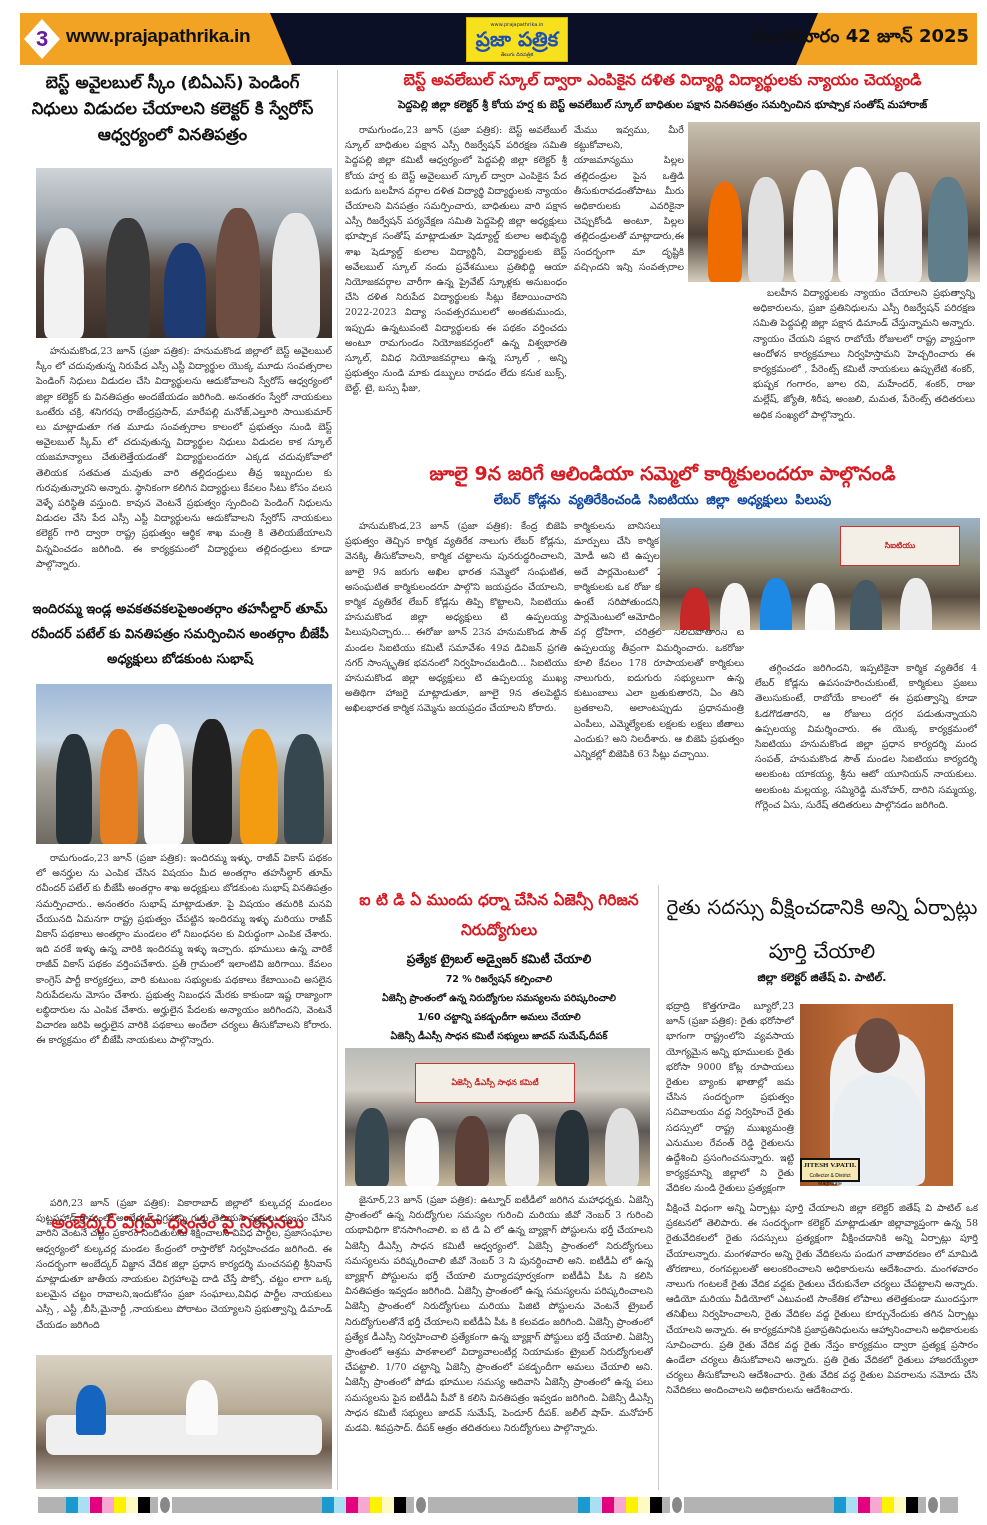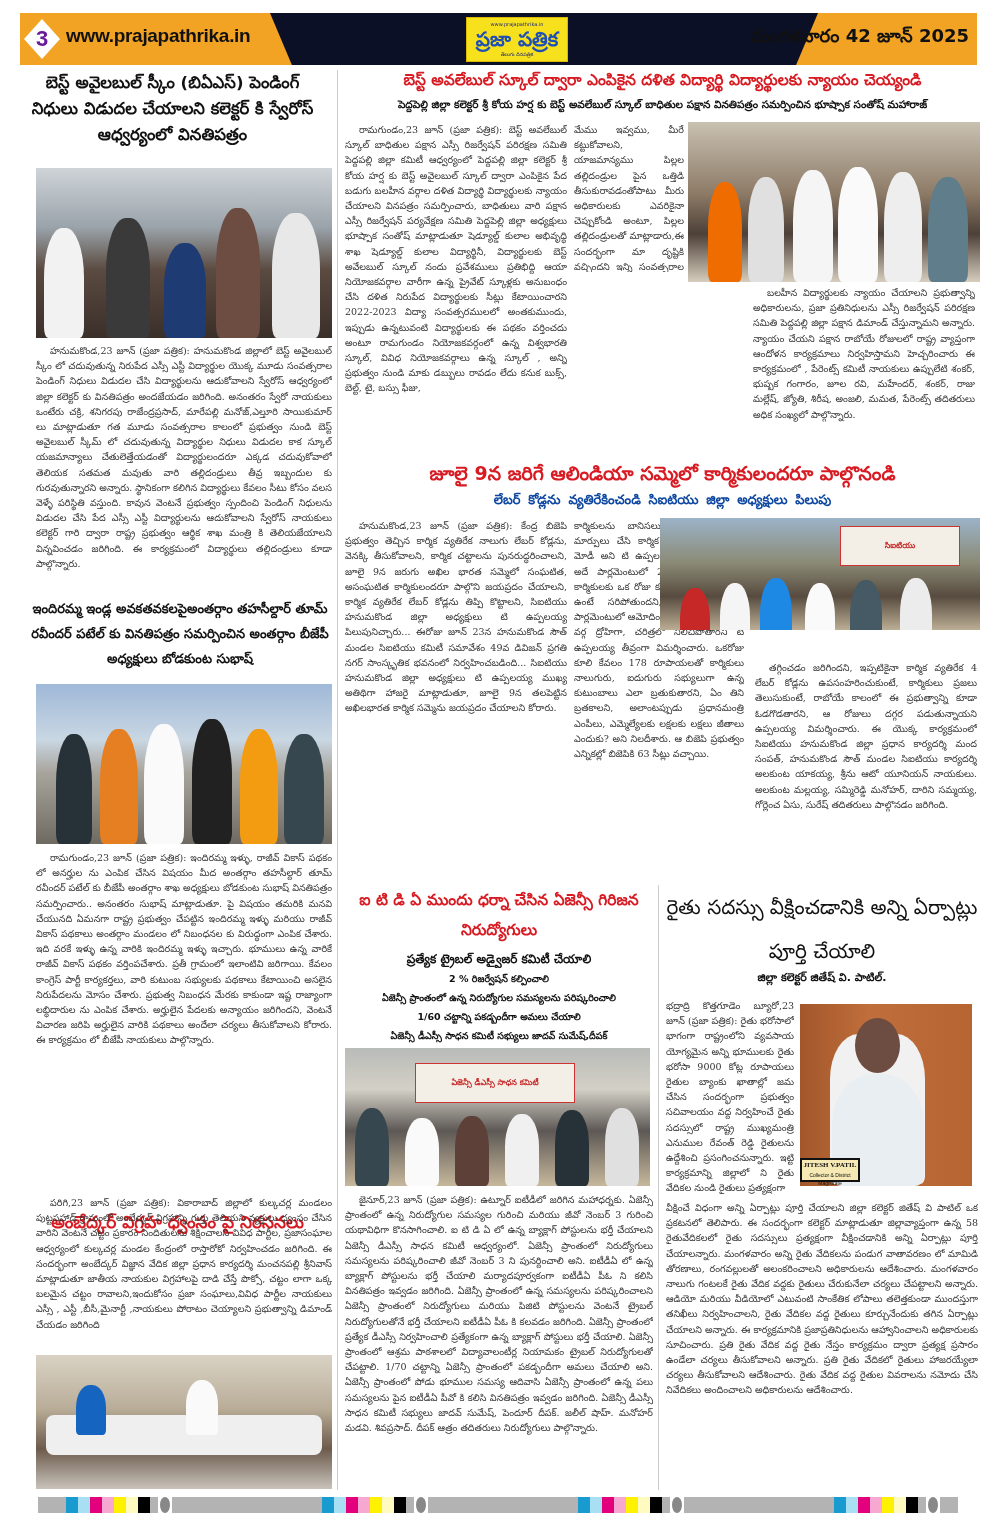--- a/index.html
+++ b/index.html
@@ -121,42 +121,42 @@
   <div class="person" style="left:100px; top:60px; width:32px; height:80px; background:#1e88e5;"></div>
   <div class="person" style="left:145px; top:65px; width:30px; height:75px; background:#fafafa;"></div>
   <div class="person" style="left:190px; top:62px; width:32px; height:78px; background:#455a64;"></div>
   <div class="person" style="left:240px; top:60px; width:32px; height:80px; background:#ececec;"></div>
 </div>
 <div class="body-text" style="left:755px; top:660px; width:222px; height:210px;">తగ్గించడం జరిగిందని, ఇప్పటికైనా కార్మిక వ్యతిరేక 4 లేబర్ కోడ్లను ఉపసంహరించుకుంటే, కార్మికులు ప్రజలు తెలుసుకుంటే, రాబోయే కాలంలో ఈ ప్రభుత్వాన్ని కూడా ఓడగొడతారని, ఆ రోజులు దగ్గర పడుతున్నాయని ఉప్పలయ్య విమర్శించారు. ఈ యొక్క కార్యక్రమంలో సిఐటియు హనుమకొండ జిల్లా ప్రధాన కార్యదర్శి మంద సంపత్, హనుమకొండ సౌత్ మండల సిఐటియు కార్యదర్శి అలకుంట యాకయ్య, శ్రీను ఆటో యూనియన్ నాయకులు. అలకుంట మల్లయ్య, సమ్మిరెడ్డి మనోహర్, దారిని సమ్మయ్య, గోర్లెంచ ఏసు, సురేష్ తదితరులు పాల్గొనడం జరిగింది.</div>
 
 <div class="headline hl-red" style="left:345px; top:885px; width:308px; font-size:15.5px; line-height:30px;">ఐ టి డి ఏ ముందు ధర్నా చేసిన ఏజెన్సీ గిరిజన నిరుద్యోగులు</div>
 <div style="position:absolute; left:345px; top:950px; width:308px;">
   <div class="headline hl-black" style="position:relative; font-size:12px; line-height:19px;">ప్రత్యేక ట్రైబల్ అడ్వైజర్ కమిటీ చేయాలి</div>
-  <div class="headline hl-black" style="position:relative; font-size:9.5px; line-height:19px;">2 % రిజర్వేషన్ కల్పించాలి</div>
+  <div class="headline hl-black" style="position:relative; font-size:9.5px; line-height:19px;">72 % రిజర్వేషన్ కల్పించాలి</div>
   <div class="headline hl-black" style="position:relative; font-size:9.5px; line-height:19px;">ఏజెన్సీ ప్రాంతంలో ఉన్న నిరుద్యోగుల సమస్యలను పరిష్కరించాలి</div>
   <div class="headline hl-black" style="position:relative; font-size:9.5px; line-height:19px;">1/60 చట్టాన్ని పకడ్బందీగా అమలు చేయాలి</div>
   <div class="headline hl-black" style="position:relative; font-size:9.5px; line-height:19px;">ఏజెన్సీ డీఎస్సీ సాధన కమిటీ సభ్యులు జాదవ్ సుమేష్,దీపక్</div>
 </div>
 <div class="photo ph6" style="left:345px; top:1048px; width:305px; height:138px;">
   <div class="banner" style="left:70px; top:15px; width:160px; height:40px;">ఏజెన్సీ డీఎస్సీ సాధన కమిటీ</div>
   <div class="person" style="left:10px; top:60px; width:34px; height:78px; background:#37474f;"></div>
   <div class="person" style="left:60px; top:70px; width:34px; height:68px; background:#fafafa;"></div>
   <div class="person" style="left:110px; top:68px; width:34px; height:70px; background:#5d4037;"></div>
   <div class="person" style="left:160px; top:66px; width:34px; height:72px; background:#f0f0f0;"></div>
   <div class="person" style="left:210px; top:62px; width:34px; height:76px; background:#263238;"></div>
   <div class="person" style="left:260px; top:60px; width:34px; height:78px; background:#e0e0e0;"></div>
 </div>
 <div class="body-text" style="left:345px; top:1192px; width:308px; height:298px;">జైనూర్,23 జూన్ (ప్రజా పత్రిక): ఉట్నూర్ ఐటీడీలో జరిగిన మహాధర్నకు. ఏజెన్సీ ప్రాంతంలో ఉన్న నిరుద్యోగుల సమస్యల గురించి మరియు జీవో నెంబర్ 3 గురించి యథావిధిగా కొనసాగించాలి. ఐ టి డి ఏ లో ఉన్న బ్యాక్లాగ్ పోస్టులను భర్తీ చేయాలని ఏజెన్సీ డీఎస్సీ సాధన కమిటీ ఆధ్వర్యంలో. ఏజెన్సీ ప్రాంతంలో నిరుద్యోగులు సమస్యలను పరిష్కరించాలి జీవో నెంబర్ 3 ని పునర్దించాలి అని. ఐటీడీఏ లో ఉన్న బ్యాక్లాగ్ పోస్టులను భర్తీ చేయాలి మర్యాదపూర్వకంగా ఐటీడీఏ పీఓ ని కలిసి వినతిపత్రం ఇవ్వడం జరిగింది. ఏజెన్సీ ప్రాంతంలో ఉన్న సమస్యలను పరిష్కరించాలని ఏజెన్సీ ప్రాంతంలో నిరుద్యోగులు మరియు పిజిటి పోస్టులను వెంటనే ట్రైబల్ నిరుద్యోగులతోనే భర్తీ చేయాలని ఐటీడీఏ పీఓ కి కలవడం జరిగింది. ఏజెన్సీ ప్రాంతంలో ప్రత్యేక డీఎస్సీ నిర్వహించాలి ప్రత్యేకంగా ఉన్న బ్యాక్లాగ్ పోస్టులు భర్తీ చేయాలి. ఏజెన్సీ ప్రాంతంలో ఆశ్రమ పాఠశాలలో విద్యావాలంటీర్ల నియామకం ట్రైబల్ నిరుద్యోగులతో చేపట్టాలి. 1/70 చట్టాన్ని ఏజెన్సీ ప్రాంతంలో పకడ్బందీగా అమలు చేయాలి అని. ఏజెన్సీ ప్రాంతంలో పోడు భూముల సమస్య ఆదివాసి ఏజెన్సీ ప్రాంతంలో ఉన్న పలు సమస్యలను పైన ఐటీడీఏ పీవో కి కలిసి వినతిపత్రం ఇవ్వడం జరిగింది. ఏజెన్సీ డీఎస్సీ సాధన కమిటీ సభ్యులు జాదవ్ సుమేష్, పెందూర్ దీపక్. జలీల్ షాహ్. మనోహర్ మడవి. శివప్రసాద్. దీపక్ ఆత్రం తదితరులు నిరుద్యోగులు పాల్గొన్నారు.</div>
 
 <div class="col-rule" style="left:658px; top:885px; height:605px;"></div>
 
 <div class="headline hl-black" style="left:662px; top:885px; width:320px; font-size:20px; line-height:44px; font-weight:normal;">రైతు సదస్సు వీక్షించడానికి అన్ని ఏర్పాట్లు పూర్తి చేయాలి</div>
 <div class="headline hl-black" style="left:662px; top:968px; width:320px; font-size:11px; line-height:20px;">జిల్లా కలెక్టర్ జితేష్ వి. పాటిల్.</div>
 <div class="body-text" style="left:666px; top:998px; width:128px; height:200px; text-indent:0;">భద్రాద్రి కొత్తగూడెం బ్యూరో,23 జూన్ (ప్రజా పత్రిక): రైతు భరోసాలో భాగంగా రాష్ట్రంలోని వ్యవసాయ యోగ్యమైన అన్ని భూములకు రైతు భరోసా 9000 కోట్ల రూపాయలు రైతుల బ్యాంకు ఖాతాల్లో జమ చేసిన సందర్భంగా ప్రభుత్వం సచివాలయం వద్ద నిర్వహించే రైతు సదస్సులో రాష్ట్ర ముఖ్యమంత్రి ఎనుముల రేవంత్ రెడ్డి రైతులను ఉద్దేశించి ప్రసంగించనున్నారు. ఇట్టి కార్యక్రమాన్ని జిల్లాలో ని రైతు వేదికల నుండి రైతులు ప్రత్యక్షంగా</div>
-<div class="photo ph7" style="left:800px; top:1004px; width:172px; height:120px; height:182px;">
+<div class="photo ph7" style="left:800px; top:1004px; width:153px; height:120px; height:182px;">
   <div class="person" style="left:30px; top:30px; width:95px; height:150px; background:#f1f1f1; border-radius:30% 30% 5% 5%;"></div>
   <div class="person" style="left:55px; top:14px; width:45px; height:55px; background:#6d4c41; border-radius:50%;"></div>
   <div class="person" style="left:32px; top:70px; width:92px; height:112px; background:#e8eef2;"></div>
   <div class="nameplate">
     <div class="np1">JITESH V.PATIL</div>
     <div class="np2">Collector &amp; District Magistrate</div>
   </div>
 </div>
 <div class="body-text" style="left:666px; top:1200px; width:312px; height:290px; text-indent:0;">వీక్షించే విధంగా అన్ని ఏర్పాట్లు పూర్తి చేయాలని జిల్లా కలెక్టర్ జితేష్ వి పాటిల్ ఒక ప్రకటనలో తెలిపారు. ఈ సందర్భంగా కలెక్టర్ మాట్లాడుతూ జిల్లావ్యాప్తంగా ఉన్న 58 రైతువేదికలలో రైతు సదస్సులు ప్రత్యక్షంగా వీక్షించడానికి అన్ని ఏర్పాట్లు పూర్తి చేయాలన్నారు. మంగళవారం అన్ని రైతు వేదికలను పండుగ వాతావరణం లో మామిడి తోరణాలు, రంగవల్లులతో అలంకరించాలని అధికారులను ఆదేశించారు. మంగళవారం నాలుగు గంటలకే రైతు వేదిక వద్దకు రైతులు చేరుకునేలా చర్యలు చేపట్టాలని అన్నారు. ఆడియో మరియు వీడియోలో ఎటువంటి సాంకేతిక లోపాలు తలెత్తకుండా ముందస్తుగా తనిఖీలు నిర్వహించాలని, రైతు వేదికల వద్ద రైతులు కూర్చునేందుకు తగిన ఏర్పాట్లు చేయాలని అన్నారు. ఈ కార్యక్రమానికి ప్రజాప్రతినిధులను ఆహ్వానించాలని అధికారులకు సూచించారు. ప్రతి రైతు వేదిక వద్ద రైతు నేస్తం కార్యక్రమం ద్వారా ప్రత్యక్ష ప్రసారం ఉండేలా చర్యలు తీసుకోవాలని అన్నారు. ప్రతి రైతు వేదికలో రైతులు హాజరయ్యేలా చర్యలు తీసుకోవాలని ఆదేశించారు. రైతు వేదిక వద్ద రైతుల వివరాలను నమోదు చేసి నివేదికలు అందించాలని అధికారులను ఆదేశించారు.</div>
 

